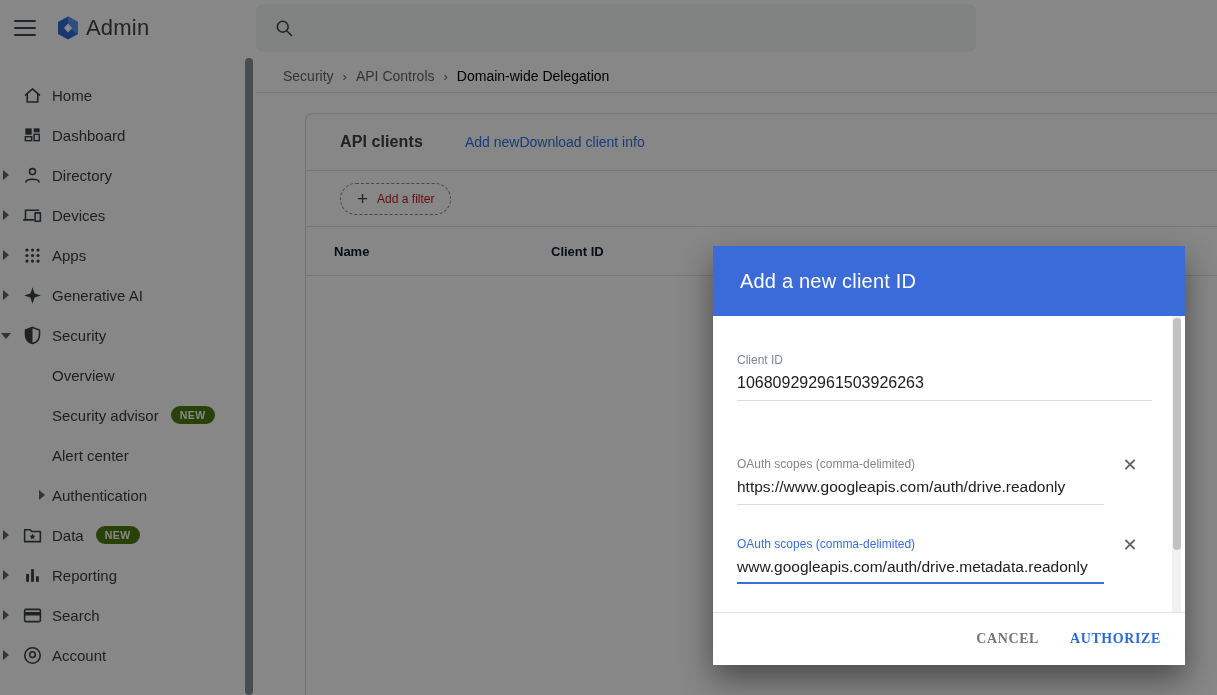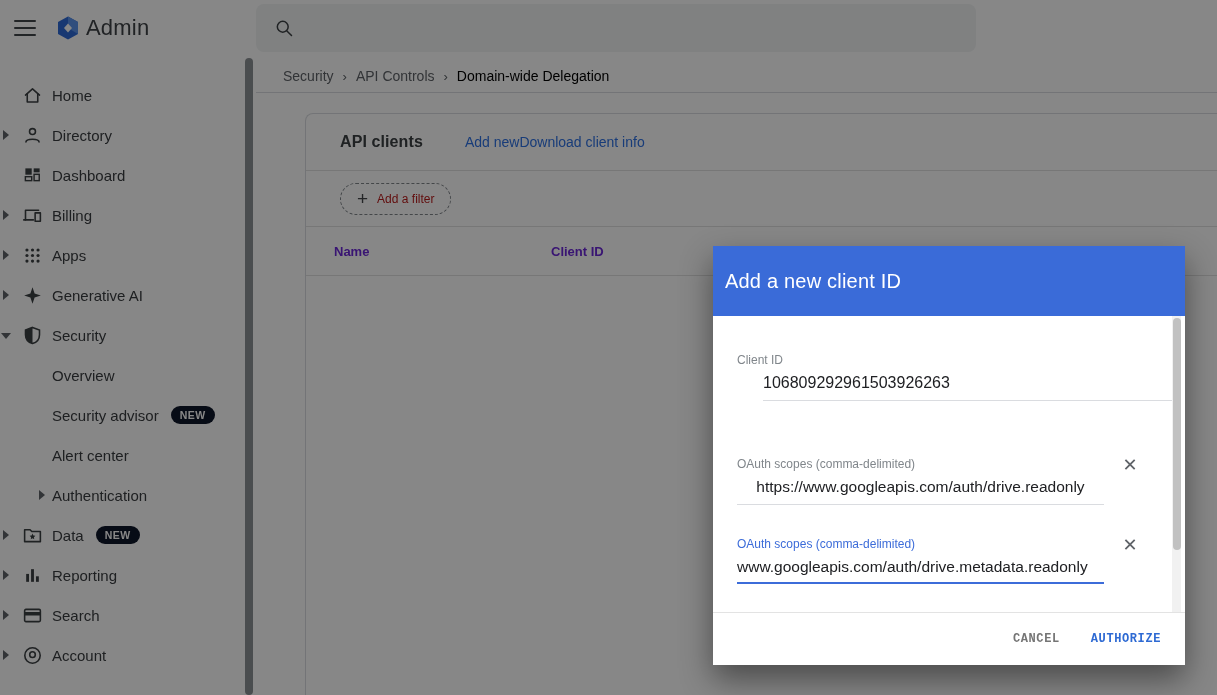--- a/index.html
+++ b/index.html
@@ -23,21 +23,21 @@
   #sidebar { position:absolute; left:0; top:56px; width:256px; height:639px; background:#fff; padding-top:19px; }
   .srow { position:relative; height:40px; display:flex; align-items:center; cursor:pointer; }
   .srow .icon { position:absolute; left:21px; top:50%; transform:translateY(-50%); width:22px; height:22px; display:flex; align-items:center; justify-content:center; }
   .slabel { margin-left:52px; font-size:15px; color:#3a3d40; }
   .sub .slabel { margin-left:52px;text-align:right; }
   .chev { position:absolute; left:3px; top:50%; margin-top:-5px; width:0; height:0;
     border-top:5px solid transparent; border-bottom:5px solid transparent; border-left:6px solid #5f6368; }
   .chev.down { left:1px; margin-top:-2px; border-left:5px solid transparent; border-right:5px solid transparent;
     border-top:6px solid #5f6368; border-bottom:none; }
   .chev.inner { left:39px; }
-  .badge { margin-left:12px; background:#0f172a; color:#fff; font-size:10.5px; font-weight:bold;
+  .badge { margin-left:12px; background:#4d7c0f; color:#fff; font-size:10.5px; font-weight:bold;
     letter-spacing:.5px; padding:3px 9px 3px; border-radius:10px; }
   #side-scrollbar { position:absolute; left:245px; top:58px; width:8px; height:637px;
     background:#8d9296; border-radius:4px; }
 
   
   #content-divider { position:absolute; left:256px; top:92px; width:961px; height:1px; background:#dadce0; }
   #breadcrumb { position:absolute; left:283px; top:68px; font-size:14px; color:#5f6368; display:flex; gap:9px; align-items:center;}
   #breadcrumb .crumb { cursor:pointer; }
   #breadcrumb .sep { color:#5f6368; font-size:13px; }
   #breadcrumb .current { color:#000000; }
@@ -48,54 +48,54 @@
   .card-title { font-size:16px; font-weight:bold; color:#3c4043; letter-spacing:.1px; }
   .card-link { font-size:14px; color:#2f72e4; cursor:pointer; }
   .link-addnew { margin-left:42px; }
   .link-download { }
   .card-row2 { height:56px; display:flex; align-items:center; padding-left:34px; border-bottom:1px solid #e0e0e0; }
   #filter-btn { height:32px; border:1px dashed #80868b; border-radius:16px; display:flex;
     align-items:center; padding:0 16px; cursor:pointer; background:#fff; }
   #filter-btn .plus { font-size:19px; color:#44474a; margin-right:9px; line-height:1; }
   #filter-btn .flabel { font-size:12px; color:#b91c1c; }
   .card-row3 { height:49px; display:flex; align-items:center; border-bottom:1px solid #e0e0e0; }
-  .th { font-size:13px; font-weight:bold; color:#6d28d9; }
+  .th { font-size:13px; font-weight:bold; color:#0f172a; }
   .th1 { margin-left:28px; width:217px; }
 
   
   #scrim { position:absolute; left:0; top:0; width:1217px; height:695px; background:rgba(0,0,0,0.47); z-index:10; }
   #modal { position:absolute; left:713px; top:246px; width:472px; z-index:20;
     box-shadow:0 14px 30px rgba(0,0,0,0.45); background:#fff; }
-  #modal-header { height:70px; background:#3a6bd8; display:flex; align-items:center; padding-left:12px; }
+  #modal-header { height:70px; background:#3a6bd8; display:flex; align-items:center; padding-left:27px; }
   #modal-title { color:#fff; font-size:20px; letter-spacing:.2px; }
   #modal-body { position:relative; height:296px; background:#fff; }
   .f-label { position:absolute; left:24px; font-size:12px; color:#80868b; }
   .f-label.blue { color:#3c6cd9; }
   .f-value { position:absolute; left:24px; font-size:16px; color:#202124; white-space:nowrap; overflow:hidden; }
   #clientid-label { top:37px; }
-  #clientid-value { top:58px; width:415px; height:27px; border-bottom:1px solid #dadce0;margin-left:26px; }
+  #clientid-value { top:58px; width:415px; height:27px; border-bottom:1px solid #dadce0; }
   #overwrite-row { position:absolute; left:24px; top:103px; display:flex; align-items:center; }
   #overwrite-box { width:18px; height:18px; border:2px solid #5f6368; border-radius:2px; background:#fff; cursor:pointer; }
   #overwrite-label { margin-left:11px; font-size:14.5px; color:#3c4043; }
   #overwrite-info { margin-left:12px; width:17px; height:17px; border-radius:50%; background:#757575;
     color:#fff; font-size:11px; font-weight:bold; display:flex; align-items:center; justify-content:center; cursor:pointer; }
   #scope1-label { top:141px; }
-  #scope1-value { top:162px; width:367px; height:27px; border-bottom:1px solid #dadce0; font-size:15.5px;text-align:center; }
+  #scope1-value { top:162px; width:367px; height:27px; border-bottom:1px solid #dadce0; font-size:15.5px; }
   #scope2-label { top:221px; }
   #scope2-value { top:242px; width:367px; height:26px; border-bottom:2px solid #3c6cd9; font-size:15.5px;
     direction:rtl; text-align:left; }
   #scope2-value span { unicode-bidi:bidi-override; direction:ltr; }
   .x-btn { position:absolute; left:404px; width:26px; height:26px; display:flex; align-items:center;
     justify-content:center; font-size:18px; color:#5f6368; cursor:pointer; }
   #x1 { top:136px; } #x2 { top:216px; }
   #modal-scrollbar { position:absolute; right:4px; top:0; width:9px; height:296px; background:#f1f1f1; }
   #modal-scroll-thumb { position:absolute; top:2px; left:0.5px; width:8px; height:232px; background:#c1c1c1; border-radius:4px; }
   #modal-footer { height:53px; border-top:1px solid #e3e3e3; display:flex; align-items:center;
     justify-content:flex-end; padding-right:24px; gap:31px; background:#fff; }
-  .dlg-btn { font-size:12px; font-weight:bold; letter-spacing:.6px; cursor:pointer; background:none; border:none; font-family:Liberation Mono, monospace; }
+  .dlg-btn { font-size:14px; font-weight:bold; letter-spacing:.6px; cursor:pointer; background:none; border:none; font-family:Liberation Serif, serif; }
   #cancel-btn { color:#757575; }
   #authorize-btn { color:#2e6ad3; }
 
   svg.sic { stroke:#3c4043; fill:none; stroke-width:1.8; stroke-linecap:round; stroke-linejoin:round; }
 </style>
 </head>
 <body>
 
 <div id="topbar">
   <div id="hamburger">
@@ -125,50 +125,50 @@
   <div class="srow">
     <span class="icon">
         <svg class="sic" width="21" height="21" viewBox="0 0 24 24">
           <path d="M4 11.5 L12 4.5 L20 11.5"></path>
           <path d="M6 10 V19.5 H18 V10"></path>
         </svg>
       </span>
     <span class="slabel">Home</span>
   </div>
   <div class="srow">
-    <span class="chev"></span>
-    <span class="icon">
-        <svg class="sic" width="21" height="21" viewBox="0 0 24 24">
-          <circle cx="12" cy="7.5" r="3.4"></circle>
-          <path d="M4.5 19.5 c0-4.4 15-4.4 15 0"></path>
-        </svg>
-      </span>
-    <span class="slabel">Directory</span>
-  </div>
-  <div class="srow">
     <span class="icon">
         <svg width="19" height="19" viewBox="0 0 24 24">
           <rect x="3" y="3" width="8" height="8" fill="#3c4043"></rect>
           <rect x="13.5" y="3" width="7.5" height="5" fill="#3c4043"></rect>
           <rect x="3" y="13.5" width="8" height="5" fill="none" stroke="#3c4043" stroke-width="1.8"></rect>
           <rect x="14" y="10.5" width="6.5" height="8" fill="none" stroke="#3c4043" stroke-width="1.8"></rect>
         </svg>
       </span>
     <span class="slabel">Dashboard</span>
   </div>
   <div class="srow">
     <span class="chev"></span>
     <span class="icon">
         <svg class="sic" width="21" height="21" viewBox="0 0 24 24">
+          <circle cx="12" cy="7.5" r="3.4"></circle>
+          <path d="M4.5 19.5 c0-4.4 15-4.4 15 0"></path>
+        </svg>
+      </span>
+    <span class="slabel">Directory</span>
+  </div>
+  <div class="srow">
+    <span class="chev"></span>
+    <span class="icon">
+        <svg class="sic" width="21" height="21" viewBox="0 0 24 24">
           <path d="M4 17 V6 H19"></path>
           <path d="M2 17 H13"></path>
           <rect x="15" y="9" width="6" height="9.5"></rect>
         </svg>
       </span>
-    <span class="slabel">Billing</span>
+    <span class="slabel">Devices</span>
   </div>
   <div class="srow">
     <span class="chev"></span>
     <span class="icon">
         <svg width="19" height="19" viewBox="0 0 24 24" fill="#3c4043">
           <circle cx="5" cy="5" r="2"></circle>
           <circle cx="12" cy="5" r="2"></circle>
           <circle cx="19" cy="5" r="2"></circle>
           <circle cx="5" cy="12" r="2"></circle>
           <circle cx="12" cy="12" r="2"></circle>

